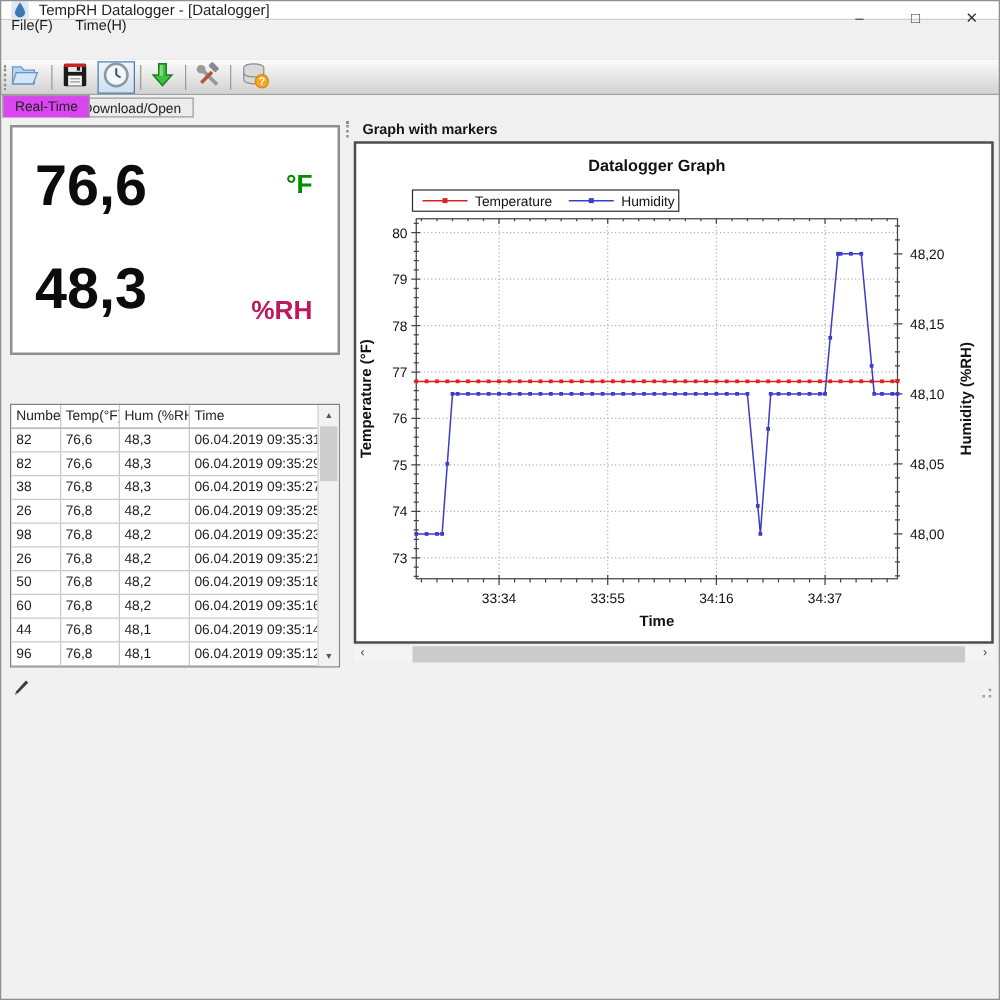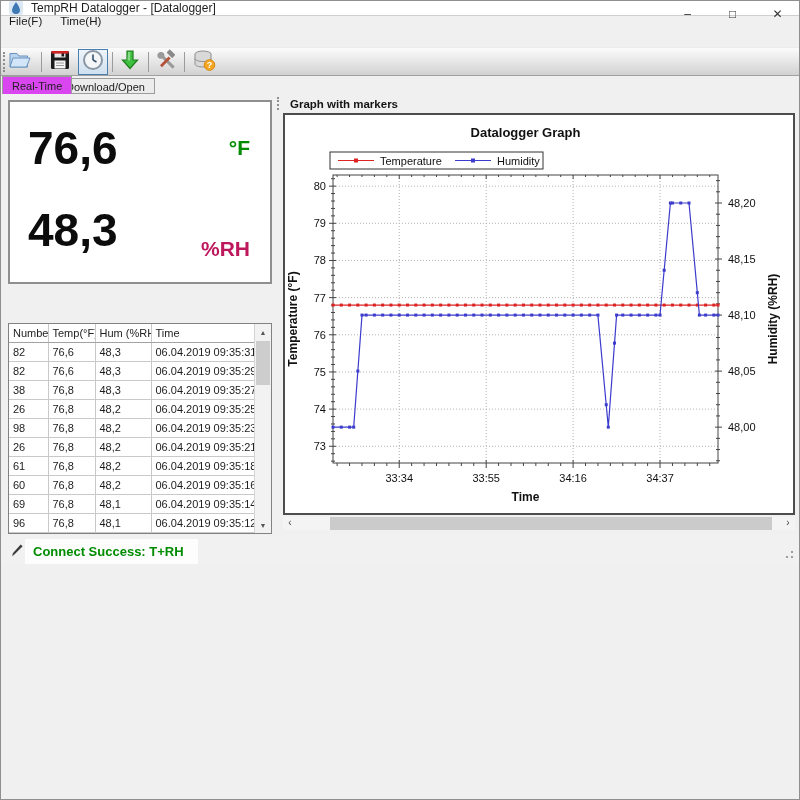--- a/index.html
+++ b/index.html
@@ -248,33 +248,33 @@
           <td>48,2</td>
           <td>06.04.2019 09:35:23</td>
         </tr>
         <tr>
           <td>26</td>
           <td>76,8</td>
           <td>48,2</td>
           <td>06.04.2019 09:35:21</td>
         </tr>
         <tr>
-          <td>61</td>
+          <td>50</td>
           <td>76,8</td>
           <td>48,2</td>
           <td>06.04.2019 09:35:18</td>
         </tr>
         <tr>
           <td>60</td>
           <td>76,8</td>
           <td>48,2</td>
           <td>06.04.2019 09:35:16</td>
         </tr>
         <tr>
-          <td>69</td>
+          <td>44</td>
           <td>76,8</td>
           <td>48,1</td>
           <td>06.04.2019 09:35:14</td>
         </tr>
         <tr>
           <td>96</td>
           <td>76,8</td>
           <td>48,1</td>
           <td>06.04.2019 09:35:12</td>
         </tr>
@@ -578,19 +578,18 @@
   <div class="hs-btn">›</div>
 </div>
 
 <div class="statusbar">
   <span class="sb-icon">
     <svg width="15" height="15" viewBox="0 0 16 16">
       <path d="M12.5 1.5l2 2-8.2 8.2L3 14l1.3-3.3z" fill="#3c3c3c"></path>
       <path d="M3 14l1-2.4 1.4 1.4z" fill="#9a9a9a"></path>
     </svg>
   </span>
-  <span class="sb-label" style="color: rgb(0, 140, 0);">Connect Success: T+RH</span>
   <span class="sb-grip">
       <i></i>
       <i></i>
       <i></i>
     </span>
 </div>
 
 </body></html>

